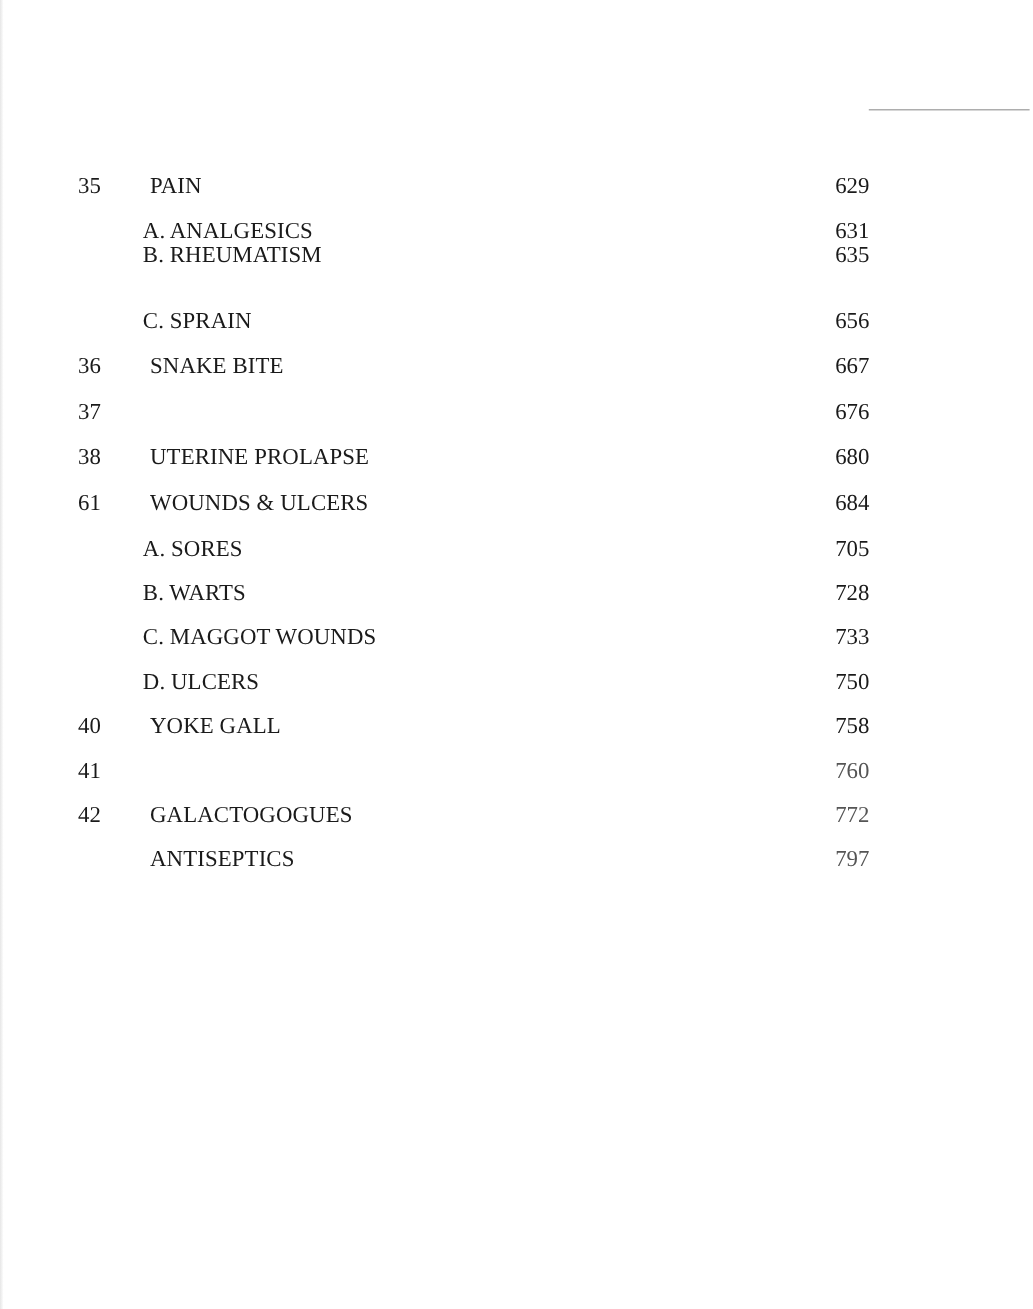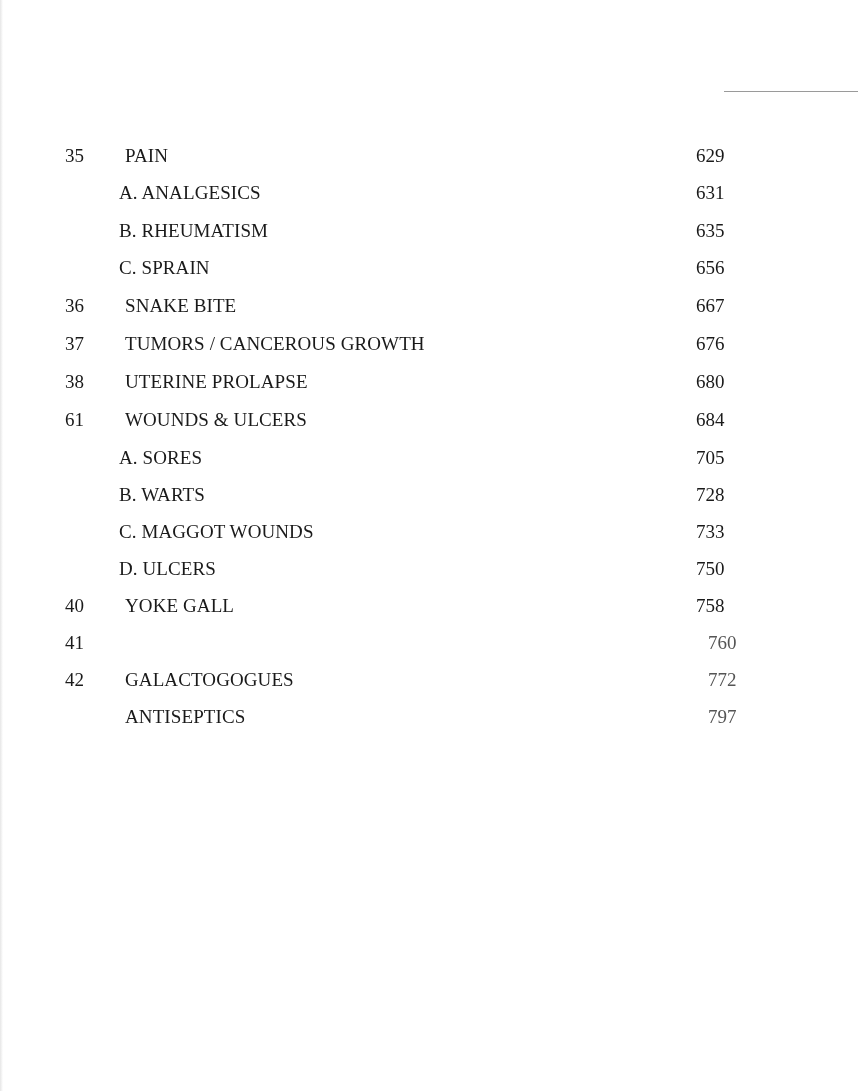--- a/index.html
+++ b/index.html
@@ -55,57 +55,56 @@
       letter-spacing: 0.1px;
     }
     .toc-row.sub .toc-title {
       left: 119px;
     }
     .toc-page {
       position: absolute;
       left: 696px;
       width: 40px;
     }
-    .faded { color: #555; margin-left: 12px; }
+    .faded { color: #555; }
   </style>
 </head>
 <body>
 
 <div class="page-edge"></div>
 <div class="top-rule"></div>
 
 <div class="toc">
   <div class="toc-row" style="top:144px">
     <span class="toc-num">35</span>
     <span class="toc-title">PAIN</span>
     <span class="toc-page">629</span>
   </div>
   <div class="toc-row sub" style="top:181px">
     <span class="toc-num"></span>
     <span class="toc-title">A. ANALGESICS</span>
     <span class="toc-page">631</span>
   </div>
-  <div class="toc-row sub" style="top:219px">
+  <div class="toc-row sub" style="top:201px">
     <span class="toc-num"></span>
     <span class="toc-title">B. RHEUMATISM</span>
     <span class="toc-page">635</span>
   </div>
   <div class="toc-row sub" style="top:256px">
     <span class="toc-num"></span>
     <span class="toc-title">C. SPRAIN</span>
     <span class="toc-page">656</span>
   </div>
   <div class="toc-row" style="top:294px">
     <span class="toc-num">36</span>
     <span class="toc-title">SNAKE BITE</span>
     <span class="toc-page">667</span>
   </div>
   <div class="toc-row" style="top:332px">
     <span class="toc-num">37</span>
-    <span class="toc-title">TUMORS / CANCEROUS GROWTH</span>
     <span class="toc-page">676</span>
   </div>
   <div class="toc-row" style="top:370px">
     <span class="toc-num">38</span>
     <span class="toc-title">UTERINE PROLAPSE</span>
     <span class="toc-page">680</span>
   </div>
   <div class="toc-row" style="top:408px">
     <span class="toc-num">61</span>
     <span class="toc-title">WOUNDS &amp; ULCERS</span>

